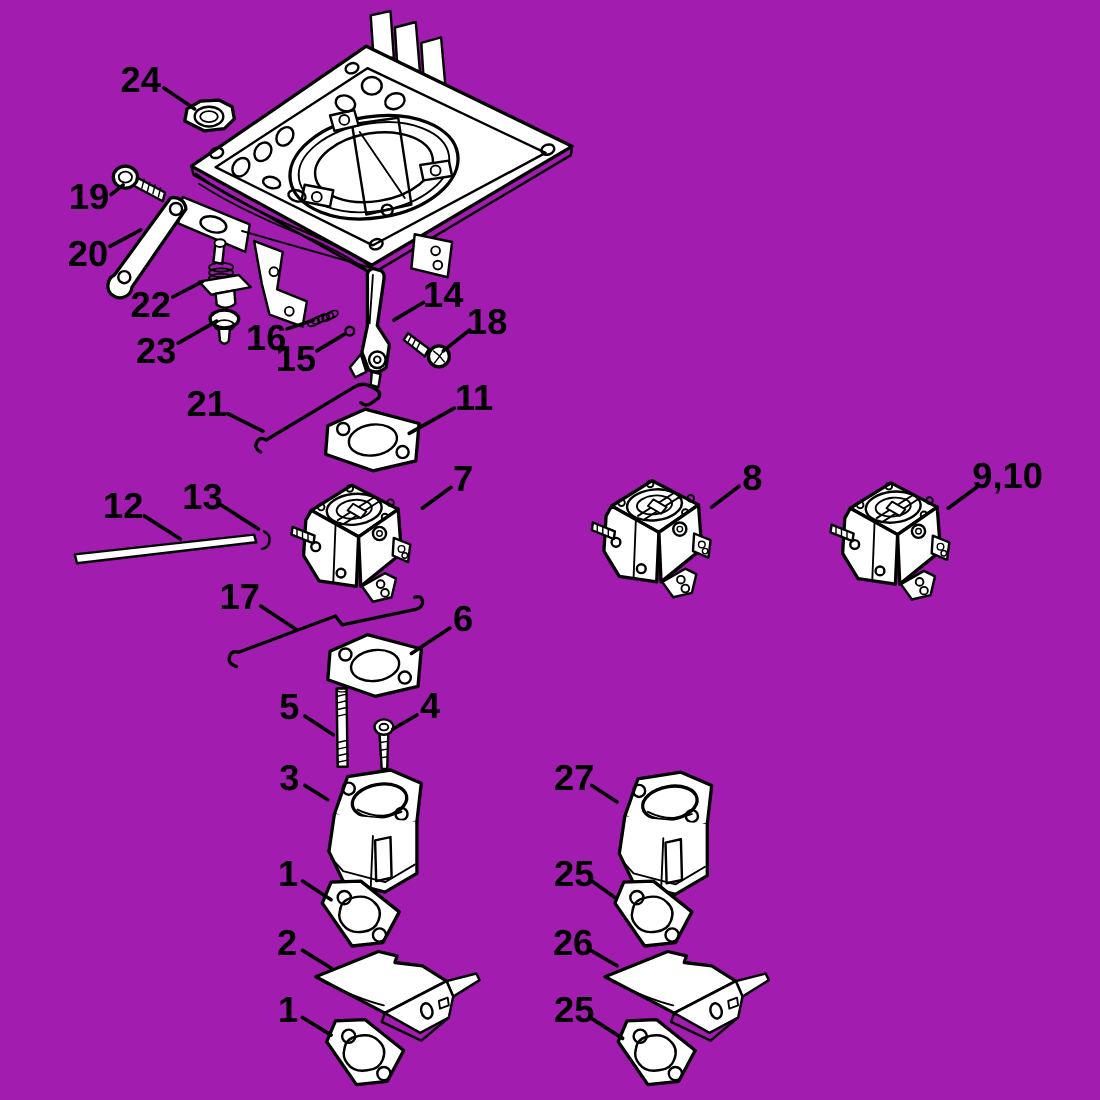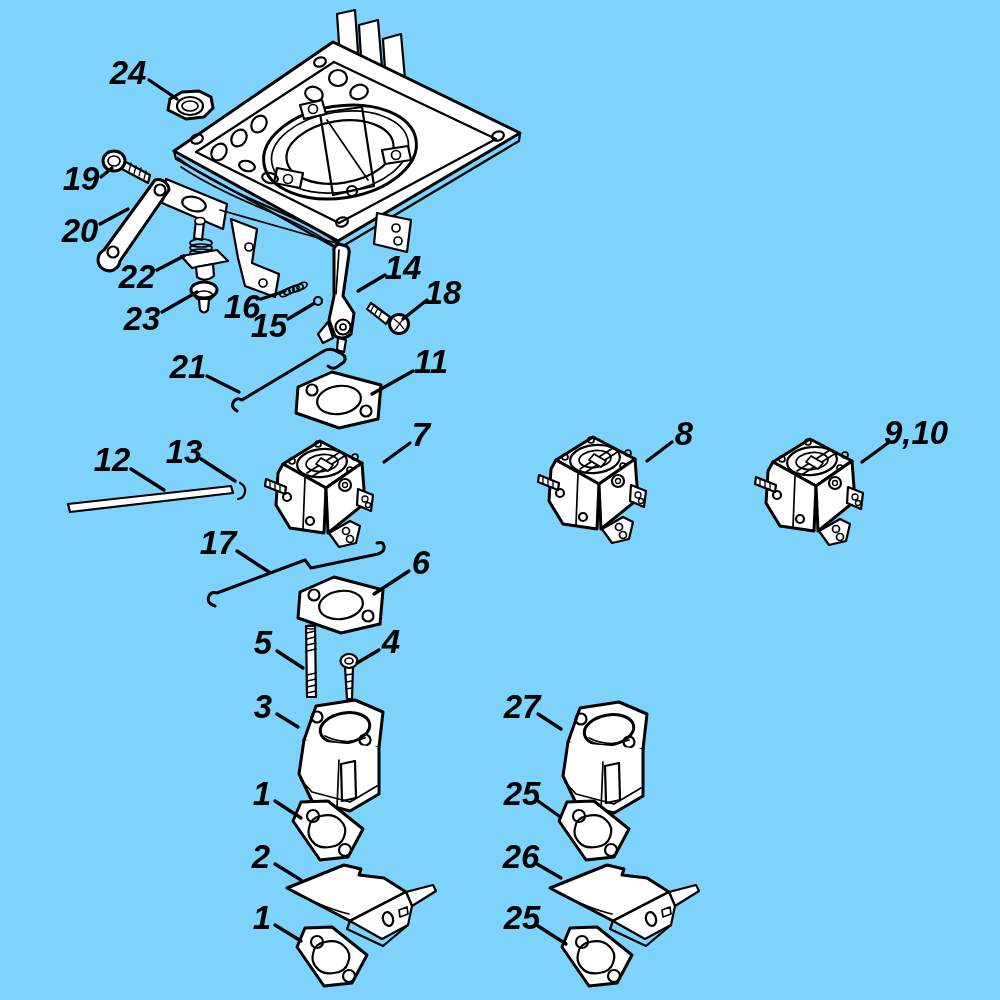--- a/index.html
+++ b/index.html
@@ -1,16 +1,16 @@
 <!DOCTYPE html>
 <html><head>
 <meta charset="utf-8">
 <style>
   html,body{margin:0;padding:0;background:#fff;}
-  #stage{position:relative;width:1000px;height:1000px;background:#7dd3fc;overflow:hidden;font-style:italic;}
+  #stage{position:relative;width:1000px;height:1000px;background:#a21caf;overflow:hidden;}
   svg *{stroke:#000;stroke-linecap:round;stroke-linejoin:round;fill:none;}
   .f{fill:#fff;}
   .w3{stroke-width:3;}
   .w2{stroke-width:2.2;}
   .w15{stroke-width:1.7;}
   .w1{stroke-width:1.3;}
   .ldr{stroke-width:3.3;}
   .lbl{font-family:"Liberation Sans",sans-serif;font-weight:bold;font-size:33px;
        fill:#000;stroke:none;text-anchor:middle;}
 </style>

